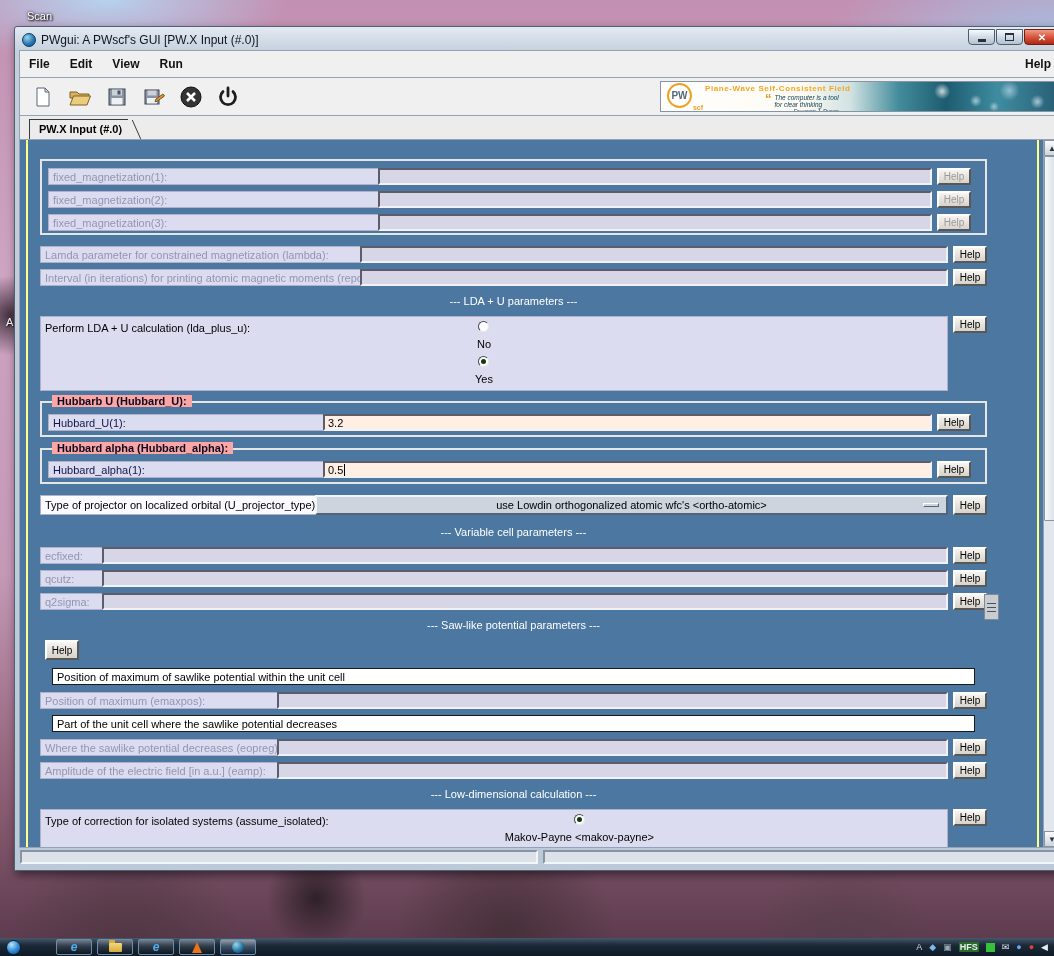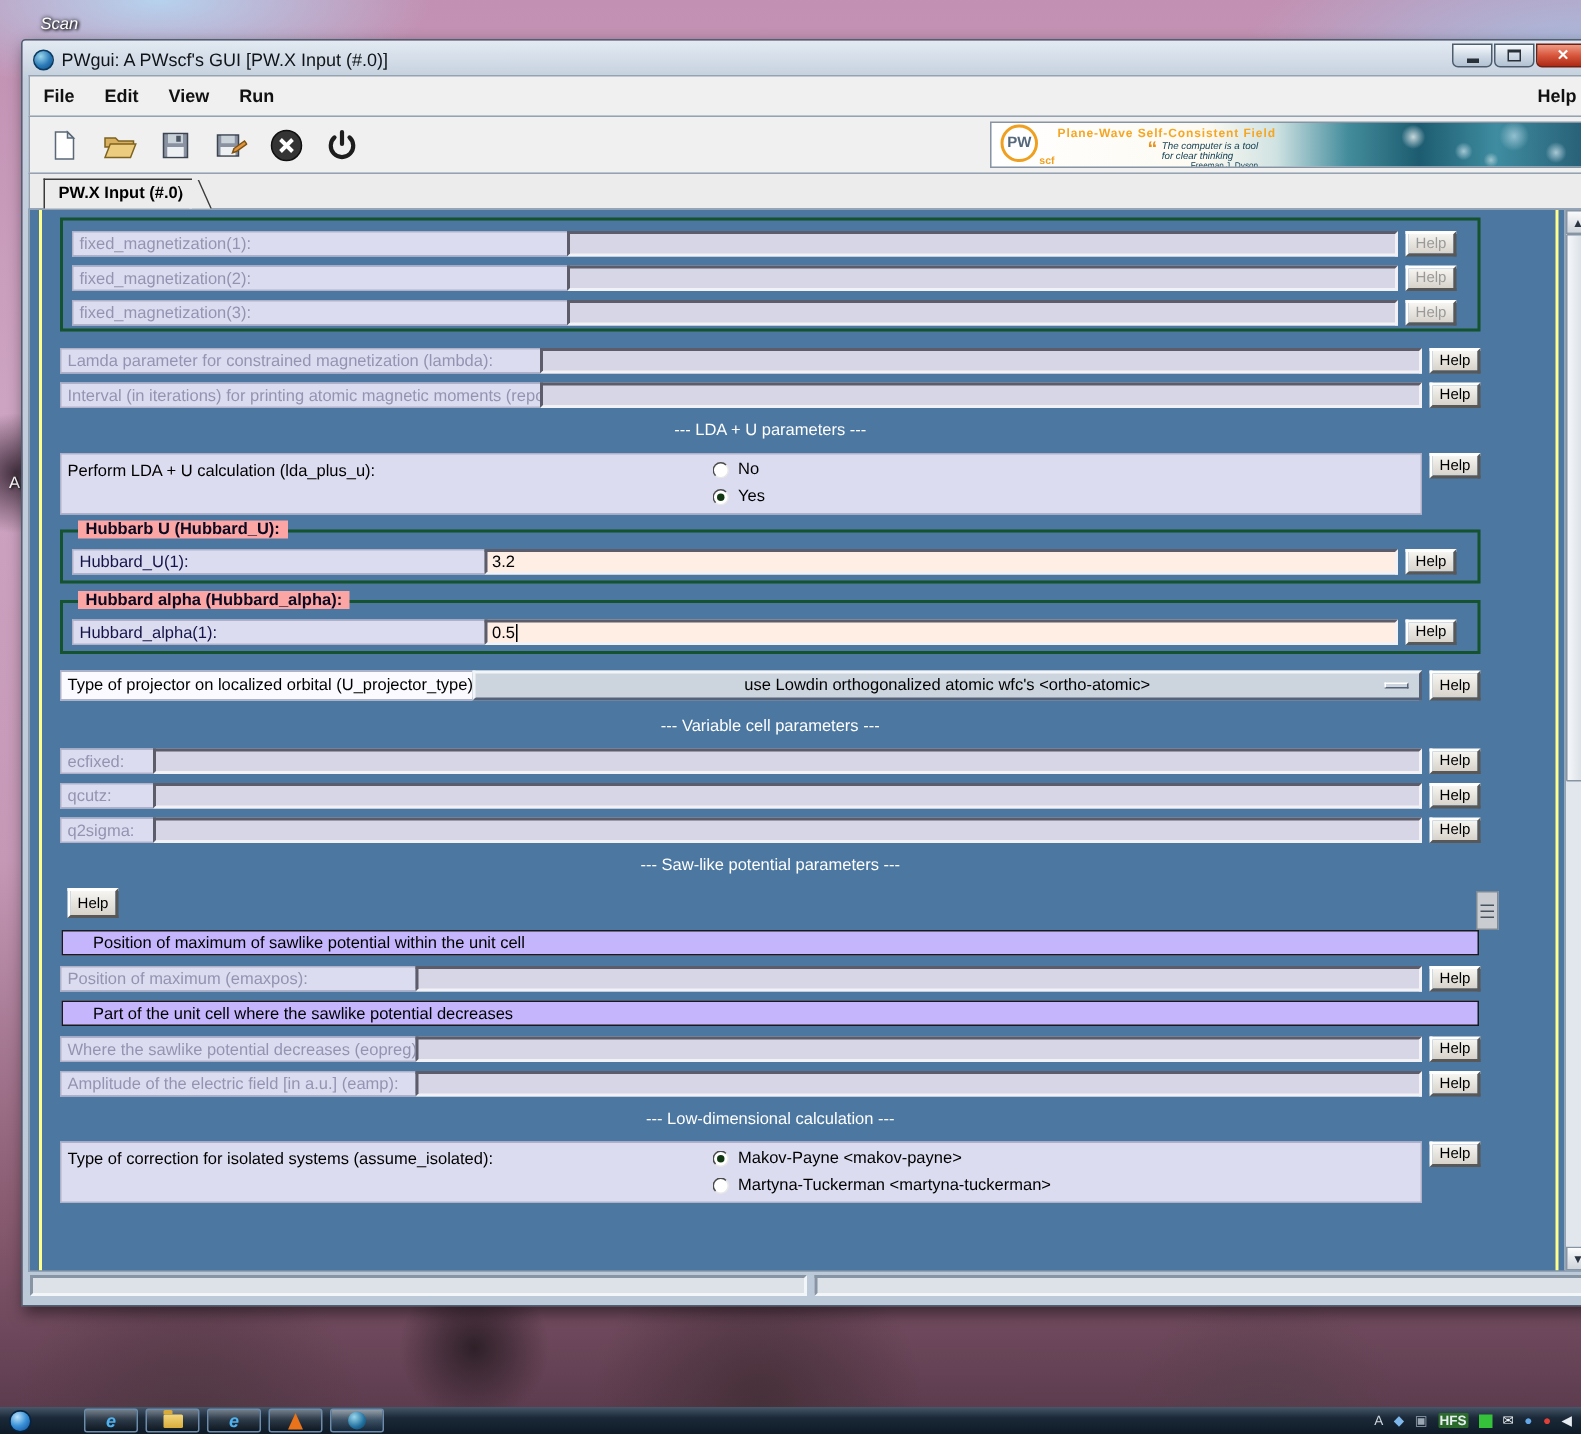--- a/index.html
+++ b/index.html
@@ -16,21 +16,21 @@
       radial-gradient(circle 40px at 1% 33%, #43303f 0%, rgba(67,48,63,0) 100%),
       radial-gradient(circle 85px at 100% 56%, #e0b2ce 0%, rgba(224,178,206,0) 100%),
       radial-gradient(circle 75px at 99% 76%, #533a4b 0%, rgba(83,58,75,0) 100%),
       radial-gradient(circle 110px at 48% 98%, #463039 0%, rgba(70,48,57,0) 100%),
       radial-gradient(circle 120px at 12% 100%, #4f3742 0%, rgba(79,55,66,0) 100%),
       radial-gradient(circle 95px at 80% 100%, #563f4b 0%, rgba(86,63,75,0) 100%),
       radial-gradient(circle 50px at 30% 94%, #2e2028 0%, rgba(46,32,40,0) 100%),
       linear-gradient(180deg,#c290b2 0%,#cda4c2 28%,#c598b6 60%,#8a5c72 84%,#57384a 100%);
   }
   .scan-label{position:absolute;top:10px;left:27px;color:#fff;font-size:11px;
-    text-shadow:1px 1px 2px #000,0 0 3px #000;font-style:italic;}
+    text-shadow:1px 1px 2px #000,0 0 3px #000;}
   .stray-label{position:absolute;top:316px;left:6px;color:#fff;font-size:11px;
     text-shadow:1px 1px 2px #000;}
 
   
   .win{position:absolute;left:14px;top:26px;width:1052px;height:845px;
     background:linear-gradient(180deg,#e3eaf2 0%,#c3cfdd 26px,#bcc9d8 100%);
     border:1px solid #506072;border-radius:3px 3px 0 0;
     box-shadow:2px 4px 10px rgba(0,0,0,.5);
     display:flex;flex-direction:column;padding:0 4px 4px;}
 
@@ -105,44 +105,44 @@
   .fentry.lit{background:#ffeee4;}
   .fentry.dim{background:#d6d6e6;}
   .caret{width:1px;height:12px;background:#000;margin-left:1px;}
   .help{width:34px;height:17px;margin-left:5px;flex:none;
     background:linear-gradient(#f7f5f1,#d7d3cb);border:2px solid;border-color:#ffffff #585858 #585858 #ffffff;
     font-size:10px;font-family:inherit;color:#000;padding:0;line-height:12px;}
   .help.dim{color:#9a9a9a;}
 
   .secheader{text-align:center;color:#fff;font-size:11px;margin:9px 0 9px;}
 
-  .ygroup{border:2px solid #14532d;padding:7px 14px 2px 6px;margin:0 0 11px;position:relative;}
+  .ygroup{border:2px solid #e5e5e5;padding:7px 14px 2px 6px;margin:14px 0 11px;position:relative;}
   .ygroup.titled{padding-top:11px;margin-top:8px;}
   .gtitle{position:absolute;top:-8px;left:10px;background:#fca5a5;color:#0a0a20;
     font-weight:bold;font-size:11px;padding:0 5px;white-space:nowrap;}
 
   .radiorow{display:flex;align-items:flex-start;margin-bottom:10px;}
   .radiobox{flex:1;background:#dcdcf0;border:1px solid #b0b0c8;display:flex;padding:3px 4px 5px;min-width:0;}
   .rlabel{font-size:11px;color:#000;width:430px;flex:none;padding-top:2px;white-space:nowrap;overflow:hidden;}
   .ropts{display:flex;flex-direction:column;gap:6px;padding-top:1px;}
-  .ropt{display:flex;align-items:center;gap:6px;font-size:11px;color:#000;white-space:nowrap;}
+  .ropt{display:flex;align-items:center;gap:6px;font-size:11px;color:#000;white-space:nowrap;flex-direction:column;}
   .radio{width:11px;height:11px;border-radius:50%;background:#fff;border:1px solid;
     border-color:#4a4a4a #e8e8e8 #e8e8e8 #4a4a4a;position:relative;flex:none;}
   .radio.sel::after{content:"";position:absolute;inset:2px;background:#123812;border-radius:50%;}
 
   .ddrow{height:20px;}
   .dropdown{flex:1;height:20px;background:#ccd4de;border:2px solid;
     border-color:#f2f5f8 #55637a #55637a #f2f5f8;display:flex;align-items:center;justify-content:center;
     font-size:11px;color:#000;position:relative;min-width:0;white-space:nowrap;overflow:hidden;}
   .dd-ind{position:absolute;right:7px;top:6px;width:16px;height:4px;background:#ccd4de;
     border:1px solid;border-color:#fff #55637a #55637a #fff;}
   .ddrow .help{height:20px;line-height:15px;}
 
-  .caption{height:17px;background:#c4b5fd;border:1px solid #1a1a1a;font-size:11px;color:#000;
-    padding:0 20px;margin:2px 1px 7px;display:flex;align-items:center;white-space:nowrap;overflow:hidden;}
+  .caption{height:17px;background:#ffffff;border:1px solid #1a1a1a;font-size:11px;color:#000;
+    padding:0 4px;margin:2px 12px 7px;display:flex;align-items:center;white-space:nowrap;overflow:hidden;}
 
   
   .vscroll{width:17px;background:#e9edf2;border-left:1px solid #94a2b2;display:flex;flex-direction:column;flex:none;}
   .sbtn{height:16px;flex:none;background:linear-gradient(#fafbfc,#cfd5db);border:1px solid #8694a4;
     display:flex;align-items:center;justify-content:center;font-size:8px;color:#2a3440;}
   .strough{flex:1;position:relative;background:#e2e7ed;}
   .sthumb{position:absolute;top:0;left:0;right:0;height:54%;border:1px solid #8694a4;border-radius:1px;
     background:linear-gradient(90deg,#f6f8fa,#cdd5dd);}
   .hscrolls{height:18px;display:flex;gap:5px;padding:2px 1px;flex:none;}
   .htrough{flex:1;border:2px solid;border-color:#8694a4 #f3f6f8 #f3f6f8 #8694a4;background:#dde2e8;}

